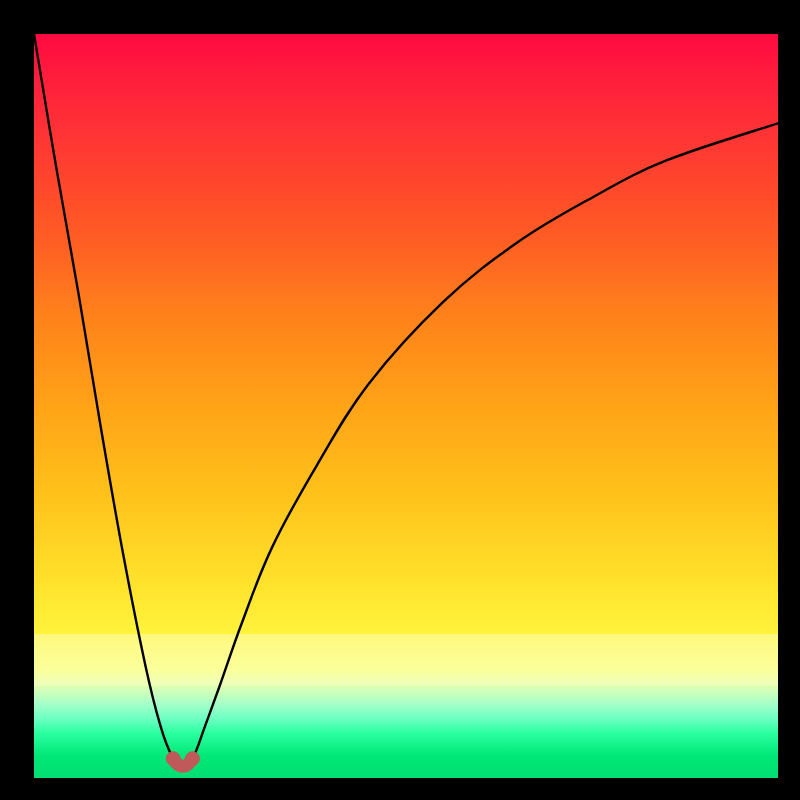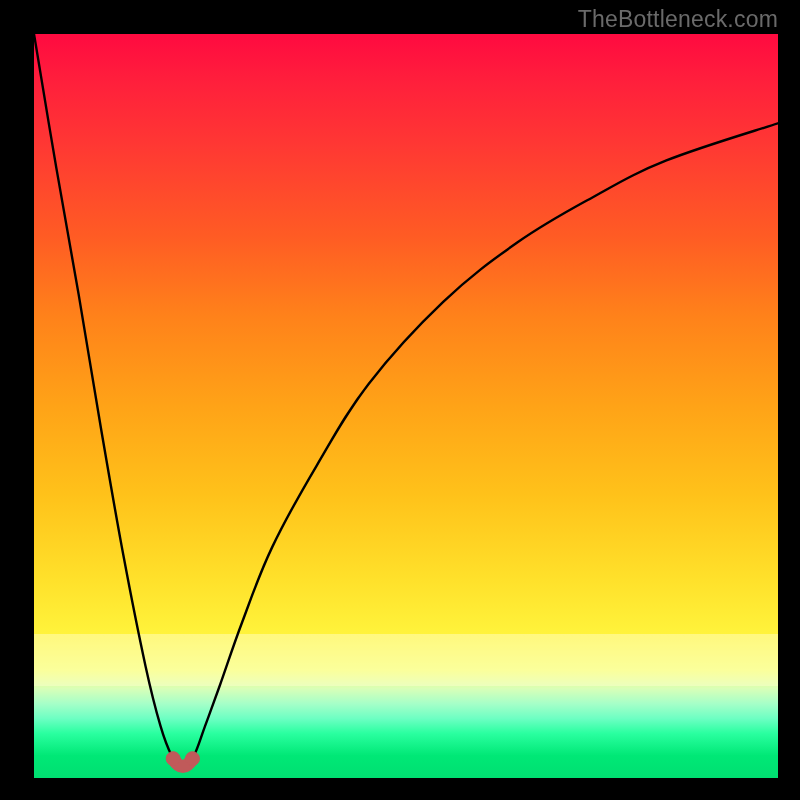--- a/index.html
+++ b/index.html
@@ -75,14 +75,13 @@
 <div id="frame">
   <div id="plot">
     <div id="band"></div>
     <svg id="curve-svg" viewBox="0 0 744 744" preserveAspectRatio="none">
       <path id="curve-path" fill="none" stroke="#000000" stroke-width="2.4" stroke-linecap="round" d="M 0.00 0.00 C 4.02 24.11, 14.28 87.05, 22.32 133.92 C 30.36 180.79, 36.60 213.53, 44.64 260.40 C 52.68 307.27, 58.92 347.45, 66.96 394.32 C 75.00 441.19, 81.24 477.95, 89.28 520.80 C 97.32 563.65, 104.90 601.60, 111.60 632.40 C 118.30 663.20, 121.79 675.85, 126.48 691.92 C 131.17 707.99, 133.62 713.64, 137.64 721.68 C 141.66 729.72, 144.78 736.56, 148.80 736.56 C 152.82 736.56, 155.94 729.72, 159.96 721.68 C 163.98 713.64, 166.43 704.64, 171.12 691.92 C 175.81 679.20, 179.30 669.75, 186.00 651.00 C 192.70 632.25, 198.95 612.54, 208.32 587.76 C 217.69 562.98, 224.69 541.48, 238.08 513.36 C 251.47 485.24, 265.31 460.98, 282.72 431.52 C 300.13 402.06, 312.03 379.14, 334.80 349.68 C 357.57 320.22, 382.42 293.28, 409.20 267.84 C 435.98 242.40, 456.82 227.07, 483.60 208.32 C 510.38 189.57, 531.22 178.41, 558.00 163.68 C 584.78 148.95, 598.92 139.87, 632.40 126.48 C 665.88 113.09, 723.91 95.98, 744.00 89.28"></path>
       <path id="marker-connector" fill="none" stroke-width="13" stroke-linecap="round" d="M 139.13 724.58 Q 148.80 740.58 158.47 724.58" stroke="#c05a5a"></path>
       <circle id="marker-0" r="7" cx="139.13" cy="724.66" fill="#c05a5a" stroke="#c05a5a"></circle>
       <circle id="marker-1" r="7" cx="158.47" cy="724.66" fill="#c05a5a" stroke="#c05a5a"></circle>
     </svg>
   </div>
-  <div id="watermark">TheBottleneck.com</div>
 </div>
 
 </body></html>

